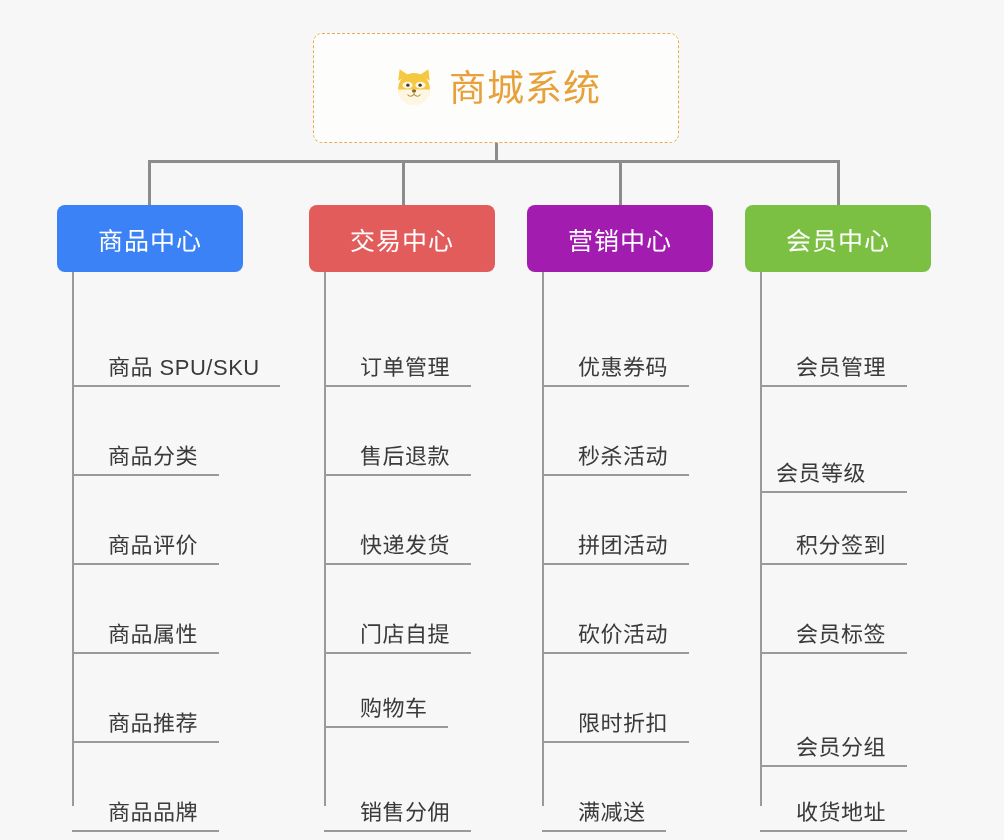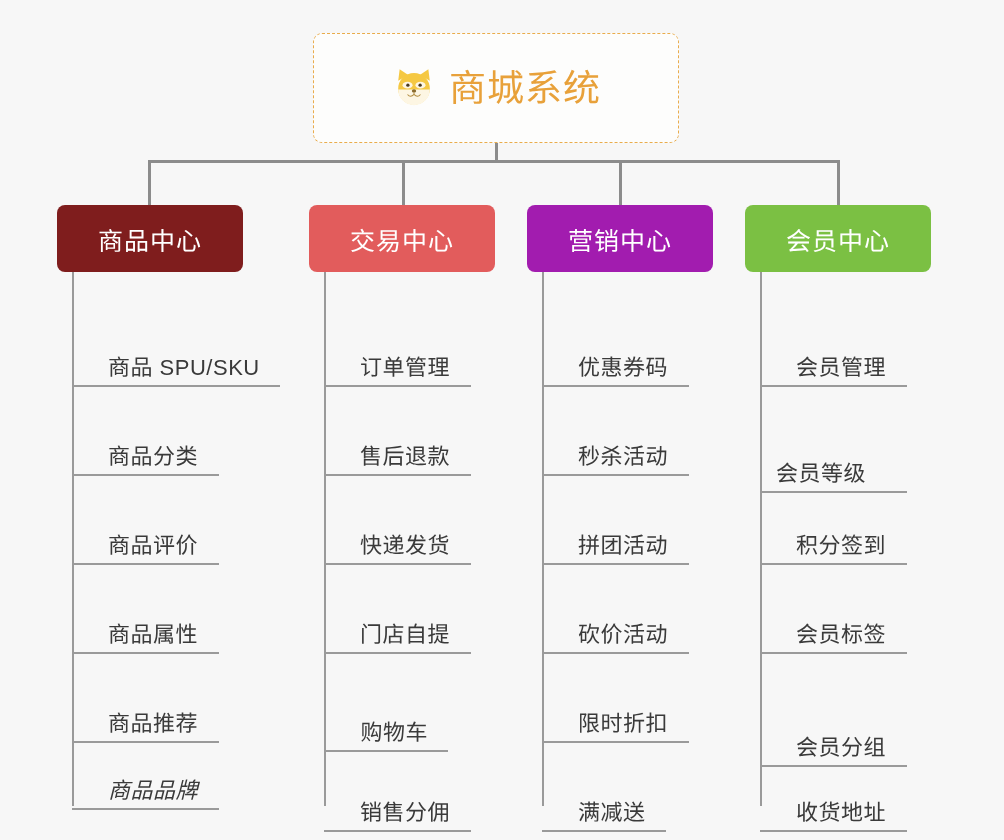--- a/index.html
+++ b/index.html
@@ -143,21 +143,21 @@
   </div>
 
   <div class="line line-v" style="left: 495px; top: 143px; height: 20px; background: rgb(140, 140, 140);"></div>
   <div class="line line-h" style="left: 148px; top: 160px; width: 692px; background: rgb(140, 140, 140);"></div>
 
   <div class="line line-v" style="left: 148px; top: 160px; height: 45px; background: rgb(140, 140, 140);"></div>
   <div class="line line-v" style="left: 402px; top: 160px; height: 45px; background: rgb(140, 140, 140);"></div>
   <div class="line line-v" style="left: 619px; top: 160px; height: 45px; background: rgb(140, 140, 140);"></div>
   <div class="line line-v" style="left: 837px; top: 160px; height: 45px; background: rgb(140, 140, 140);"></div>
 
-  <div class="cat-box" style="left: 57px; background: #7f1d1d;">
+  <div class="cat-box" style="left: 57px; background: #3b82f6;">
     <span>商品中心</span>
   </div>
   <div class="cat-box" style="left: 309px; background: rgb(226, 92, 92);">
     <span>交易中心</span>
   </div>
   <div class="cat-box" style="left: 527px; background: #a21caf;">
     <span>营销中心</span>
   </div>
   <div class="cat-box" style="left: 745px; background: rgb(123, 192, 67);">
     <span>会员中心</span>
@@ -173,40 +173,40 @@
     </div>
     <div class="leaf" style="top: 178px; border-bottom-color: rgb(154, 154, 154); width: 147px;">
       <span class="leaf-label">商品评价</span>
     </div>
     <div class="leaf" style="top: 267px; border-bottom-color: rgb(154, 154, 154); width: 147px;">
       <span class="leaf-label">商品属性</span>
     </div>
     <div class="leaf" style="top: 356px; border-bottom-color: rgb(154, 154, 154); width: 147px;">
       <span class="leaf-label">商品推荐</span>
     </div>
-    <div class="leaf" style="top: 423px; border-bottom-color: rgb(154, 154, 154); width: 147px; font-style: italic;">
+    <div class="leaf" style="top: 445px; border-bottom-color: rgb(154, 154, 154); width: 147px;">
       <span class="leaf-label">商品品牌</span>
     </div>
   </div>
 
   <div class="leaf-col" style="left:324px;">
     <div class="leaf-spine" style="height: 534px; background: rgb(154, 154, 154);"></div>
     <div class="leaf" style="top: 0px; border-bottom-color: rgb(154, 154, 154); width: 147px;">
       <span class="leaf-label">订单管理</span>
     </div>
     <div class="leaf" style="top: 89px; border-bottom-color: rgb(154, 154, 154); width: 147px;">
       <span class="leaf-label">售后退款</span>
     </div>
     <div class="leaf" style="top: 178px; border-bottom-color: rgb(154, 154, 154); width: 147px;">
       <span class="leaf-label">快递发货</span>
     </div>
     <div class="leaf" style="top: 267px; border-bottom-color: rgb(154, 154, 154); width: 147px;">
       <span class="leaf-label">门店自提</span>
     </div>
-    <div class="leaf" style="top: 365px; border-bottom-color: rgb(154, 154, 154); width: 124px; justify-content: flex-end;">
+    <div class="leaf" style="top: 341px; border-bottom-color: rgb(154, 154, 154); width: 124px;">
       <span class="leaf-label">购物车</span>
     </div>
     <div class="leaf" style="top: 445px; border-bottom-color: rgb(154, 154, 154); width: 147px;">
       <span class="leaf-label">销售分佣</span>
     </div>
   </div>
 
   <div class="leaf-col" style="left:542px;">
     <div class="leaf-spine" style="height: 534px; background: rgb(154, 154, 154);"></div>
     <div class="leaf" style="top: 0px; border-bottom-color: rgb(154, 154, 154); width: 147px;">

